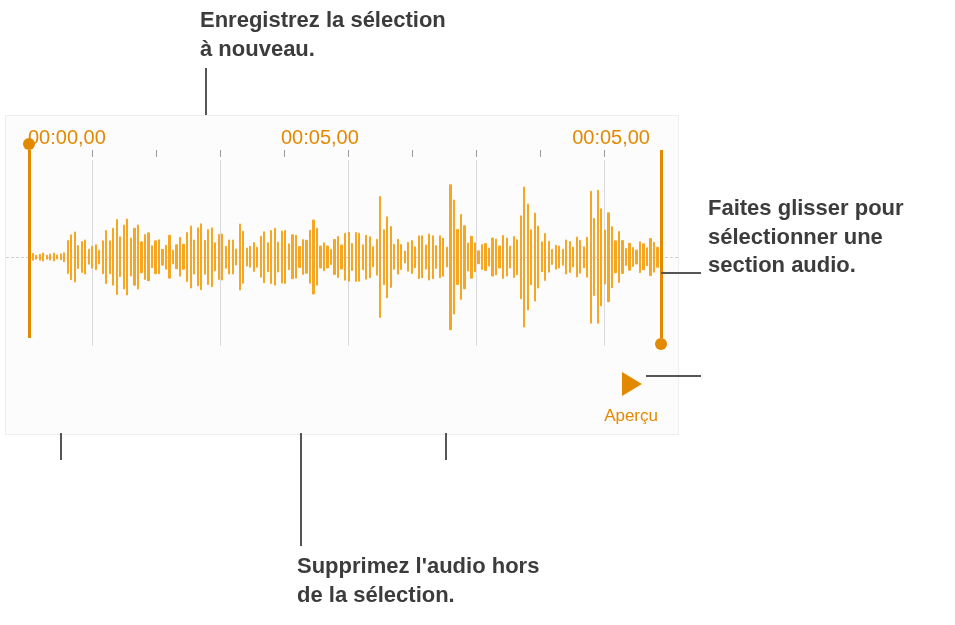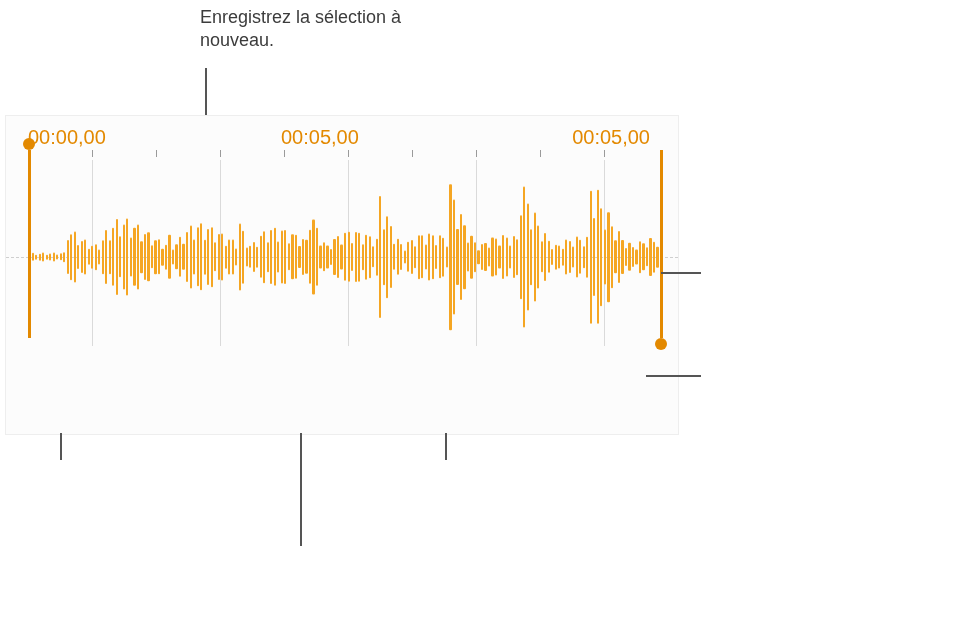--- a/index.html
+++ b/index.html
@@ -8,21 +8,21 @@
     --text:#3b3b3b;
     --callout:#3c3c3c;
     --grid:#dadada;
     --panel-bg:#fcfcfc;
     --ticks:#9a9a9a;
     --waveform:#f5a623;
   }
   html,body{margin:0;padding:0;background:#fff;font-family:-apple-system,Helvetica,Arial,sans-serif;color:var(--text);}
   .stage{position:relative;width:955px;height:625px;}
 
-  .callout{position:absolute;font-size:18px;line-height:1.3;color:var(--callout);max-width:260px;}
+  .callout{position:absolute;font-size:22px;line-height:1.3;color:var(--callout);max-width:260px;font-weight:bold;}
   .leader{position:absolute;background:#555;}
   .leader.v{width:1.5px;}
   .leader.h{height:1.5px;}
 
   .panel{position:absolute;left:6px;top:116px;width:672px;height:318px;background:var(--panel-bg);box-shadow:0 0 0 1px #eeeeee;}
   .wave-area{position:relative;height:230px;width:100%;}
   .timecodes{position:absolute;top:10px;left:0;right:16px;height:24px;}
   .tc{position:absolute;font-size:20px;font-weight:500;color:var(--orange-dark);}
   .ticks{position:absolute;top:34px;left:0;right:0;height:8px;}
   .tick{position:absolute;width:1px;height:7px;background:var(--ticks);}
@@ -271,26 +271,36 @@
           <div class="band" style="left: 643.467px; width: 2.2px; height: 38.1526px;"></div>
           <div class="band" style="left: 646.978px; width: 2.2px; height: 30.5799px;"></div>
           <div class="band" style="left: 650.489px; width: 2.2px; height: 20.7511px;"></div>
         </div>
 
       <div class="handle left" style="left:22px"></div>
       <div class="handle right" style="left:654px"></div>
     </div>
 
     <div class="tools">
+      <div class="tool">
+        <div class="icon">
+          <svg viewBox="0 0 32 32">
+              <path d="M7 4 L27 16 L7 28 Z" fill="currentColor" stroke="none"></path>
+            </svg>
+        </div>
+        <span class="lbl">Aperçu</span>
+      </div>
     </div>
   </div>
 
+  <div class="callout" style="left:708px;top:194px">Faites glisser pour sélectionner une section audio.</div>
   <div class="leader h" style="left:661px;top:272px;width:40px"></div>
 
   <div class="leader h" style="left:646px;top:375px;width:55px"></div>
 
   <div class="leader v" style="left:60px;top:433px;height:27px"></div>
 
   <div class="leader v" style="left:445px;top:433px;height:27px"></div>
 
+  <div class="callout" style="left:297px;top:552px">Supprimez l'audio hors de la sélection.</div>
   <div class="leader v" style="left:300px;top:433px;height:113px"></div>
 
 </div>
 
 </body></html>

